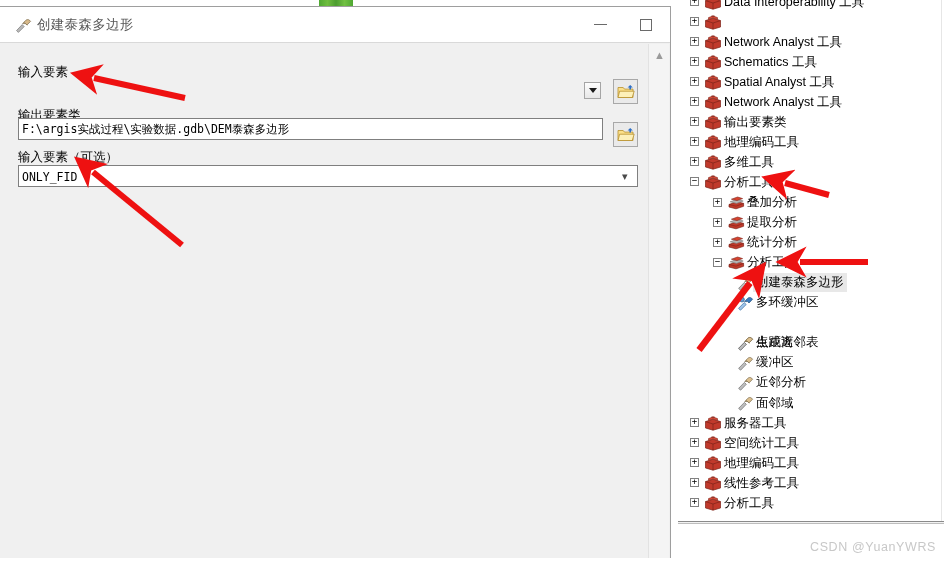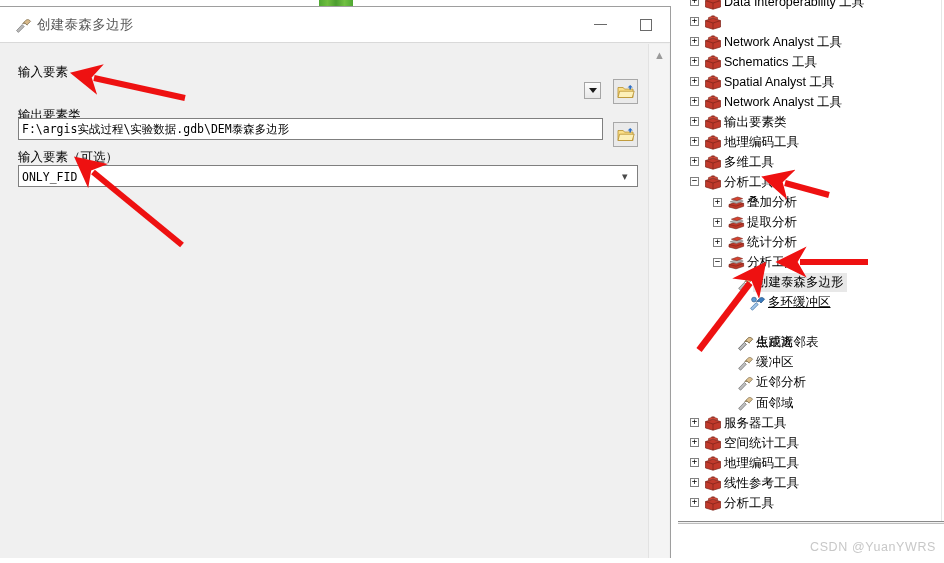--- a/index.html
+++ b/index.html
@@ -442,21 +442,21 @@
         <span style="display:inline-block;width:0px"></span>
         <span style="position:relative;display:inline-block;width:20px;height:16px;">
           <svg class="ico" viewBox="0 0 18 16">
             <path d="M2.6 13.4 L8.4 7.4 L10.3 9.3 L4.6 15.2 Z" fill="#bdbdbd" stroke="#6f6f6f" stroke-width=".7"></path>
             <path d="M8.8 6.5 L11.7 3.4 C12.7 2.3 14.5 2.1 15.7 3.2 L16.6 4.2 L13.0 7.9 L11.7 6.5 Z" fill="#ddc08f" stroke="#7a6a4a" stroke-width=".7"></path>
             <path d="M10.1 5.1 L13.2 8.3" stroke="#8a7a58" stroke-width=".7"></path>
           </svg>
         </span>
         <span class="tlabel">创建泰森多边形</span>
       </div>
-      <div class="tnode" style="left: 70px; top: 292.75px; text-decoration: underline;">
+      <div class="tnode" style="left: 58px; top: 292.75px;">
         <span style="display:inline-block;width:0px"></span>
         <span style="position:relative;display:inline-block;width:20px;height:16px;">
           <svg class="ico" viewBox="0 0 18 16">
             <path d="M2.5 13.4 L8.2 7.6 L10.2 9.5 L4.5 15.2 Z" fill="#9fc4e8" stroke="#3a6ea5" stroke-width=".7"></path>
             <path d="M8.6 6.6 L11.6 3.4 C12.6 2.3 14.4 2.1 15.6 3.2 L16.6 4.2 L13.0 8.0 L11.6 6.6 Z" fill="#3a7bbf" stroke="#234e7a" stroke-width=".7"></path>
             <circle cx="6.0" cy="4.6" r="2.4" fill="#5b9bd5" stroke="#234e7a" stroke-width=".6"></circle>
           </svg>
         </span>
         <span class="tlabel">多环缓冲区</span>
       </div>

